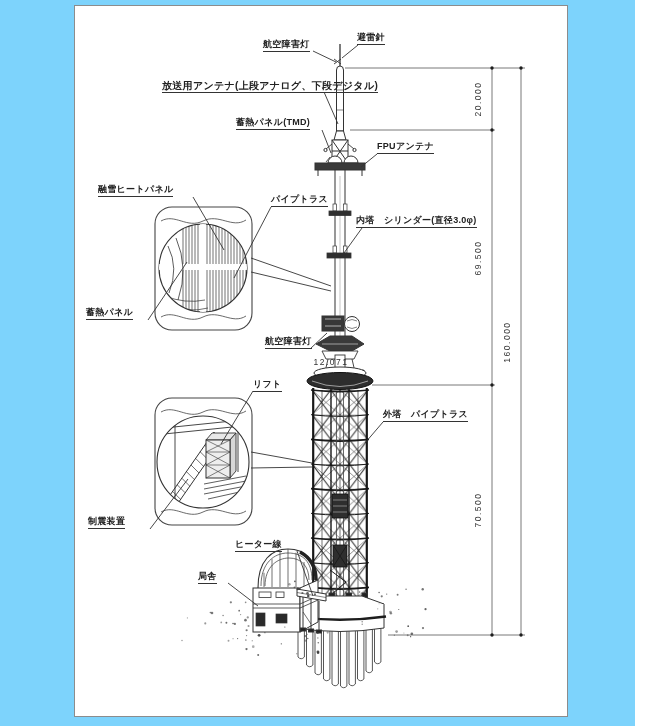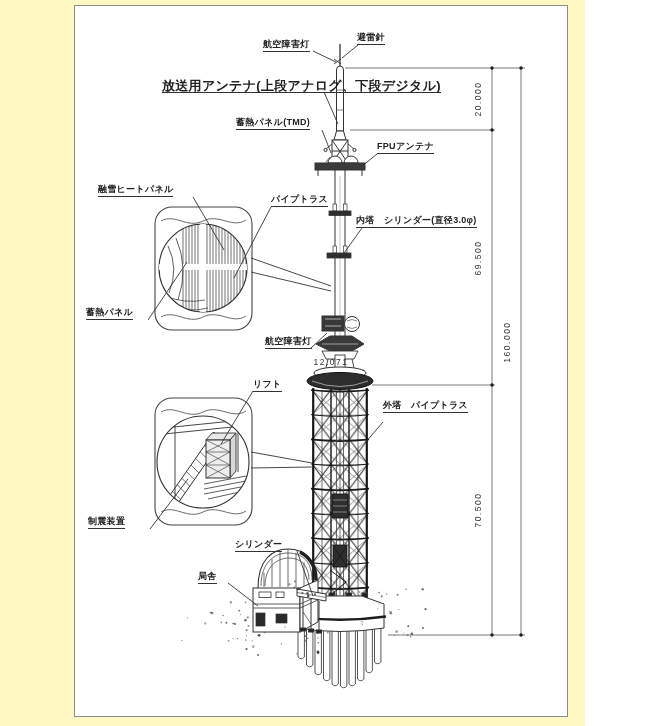--- a/index.html
+++ b/index.html
@@ -1,24 +1,24 @@
 <!DOCTYPE html>
 <html><head>
 <meta charset="utf-8">
 <style>
   html,body{margin:0;padding:0;background:#fff;}
-  #page{position:relative;width:585px;height:726px;background:#fef9c3;overflow:hidden;
+  #page{position:relative;width:635px;height:726px;background:#7dd3fc;overflow:hidden;
         font-family:"Liberation Sans",sans-serif;}
   #frame{position:absolute;left:74px;top:5px;width:492px;height:710px;
          border:1px solid #8c8c8c;background:#fff;}
   svg{position:absolute;left:0;top:0;}
   .lbl{position:absolute;z-index:3;font-size:9px;font-weight:bold;color:#222;
        letter-spacing:.3px;white-space:nowrap;border-bottom:1px solid #333;
        padding-bottom:1px;line-height:11px;}
-  .lbl.small{font-size:13px;}
+  .lbl.small{font-size:10px;}
   .dim{position:absolute;z-index:3;font-size:8.5px;color:#333;letter-spacing:1.5px;
        white-space:nowrap;text-align:center;height:12px;line-height:12px;}
   .dim.v{transform:rotate(-90deg);transform-origin:center;}
 </style>
 </head>
 <body>
 
 <div id="page">
   <div id="frame"></div>
 
@@ -395,23 +395,23 @@
   <div class="lbl" style="left:357px;top:32px">避雷針</div>
   <div class="lbl small" style="left:162px;top:80px">放送用アンテナ(上段アナログ、下段デジタル)</div>
   <div class="lbl" style="left:236px;top:117px">蓄熱パネル(TMD)</div>
   <div class="lbl" style="left:377px;top:141px">FPUアンテナ</div>
   <div class="lbl" style="left:98px;top:184px">融雪ヒートパネル</div>
   <div class="lbl" style="left:271px;top:194px">パイプトラス</div>
   <div class="lbl" style="left:356px;top:215px">内塔　シリンダー(直径3.0φ)</div>
   <div class="lbl" style="left:86px;top:307px">蓄熱パネル</div>
   <div class="lbl" style="left:265px;top:336px">航空障害灯</div>
   <div class="lbl" style="left:253px;top:379px">リフト</div>
-  <div class="lbl" style="left:383px;top:400px">外塔　パイプトラス</div>
+  <div class="lbl" style="left:383px;top:409px">外塔　パイプトラス</div>
   <div class="lbl" style="left:88px;top:516px">制震装置</div>
-  <div class="lbl" style="left:235px;top:539px">シリンダー</div>
+  <div class="lbl" style="left:235px;top:539px">ヒーター線</div>
   <div class="lbl" style="left:198px;top:571px">局舎</div>
 
   <div class="dim v" style="left:448px;top:93px;width:60px">20.000</div>
   <div class="dim v" style="left:448px;top:252px;width:60px">69.500</div>
   <div class="dim v" style="left:475px;top:336px;width:64px">160.000</div>
   <div class="dim v" style="left:448px;top:504px;width:60px">70.500</div>
   <div class="dim" style="left:304px;top:356px;width:54px">12.071</div>
 </div>
 
 </body></html>

